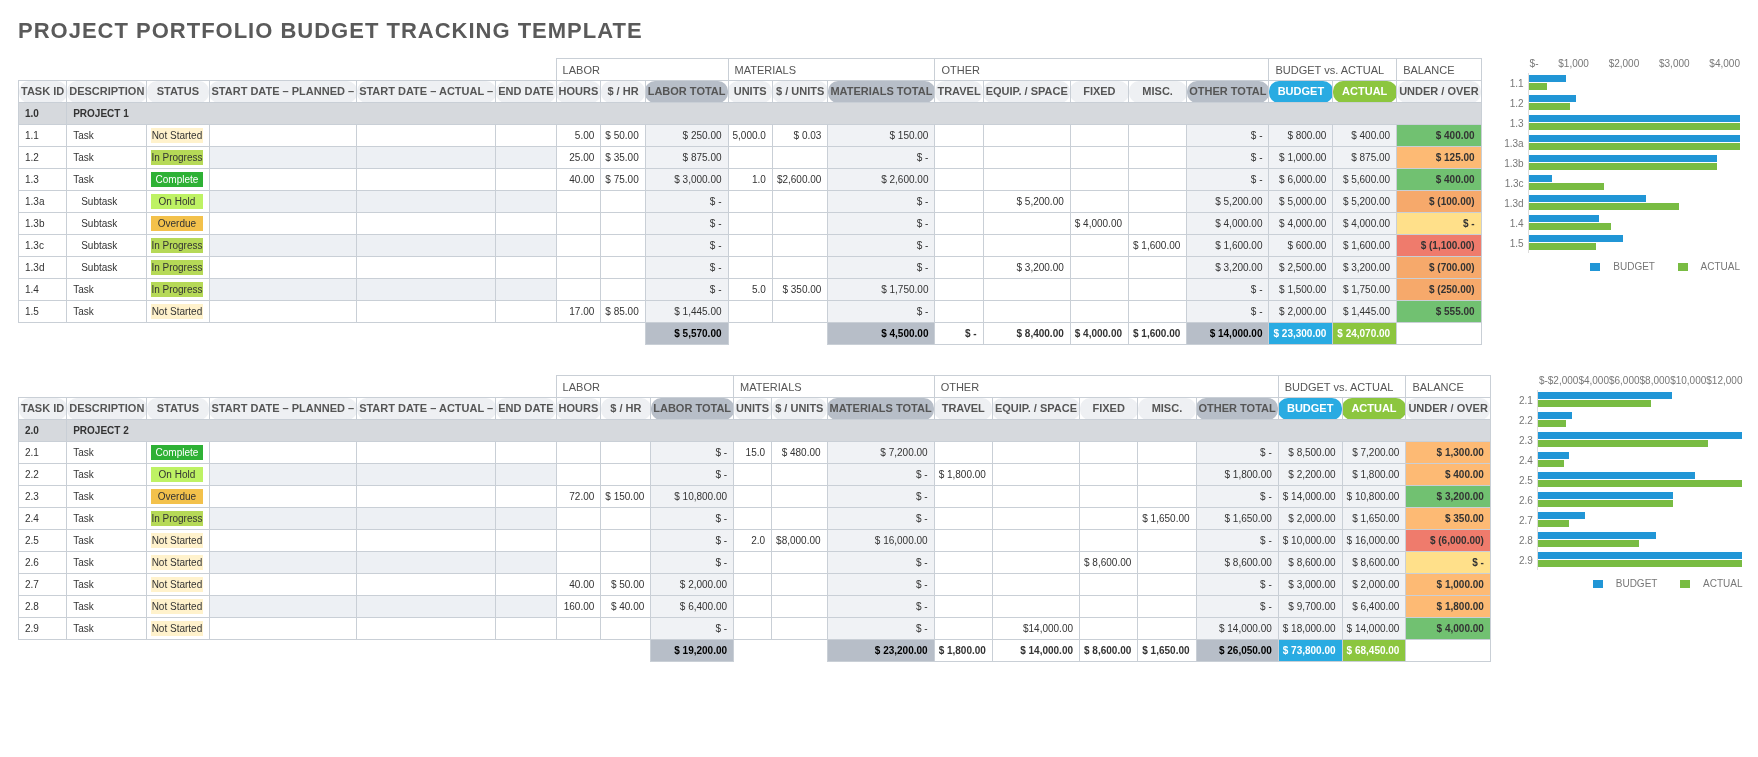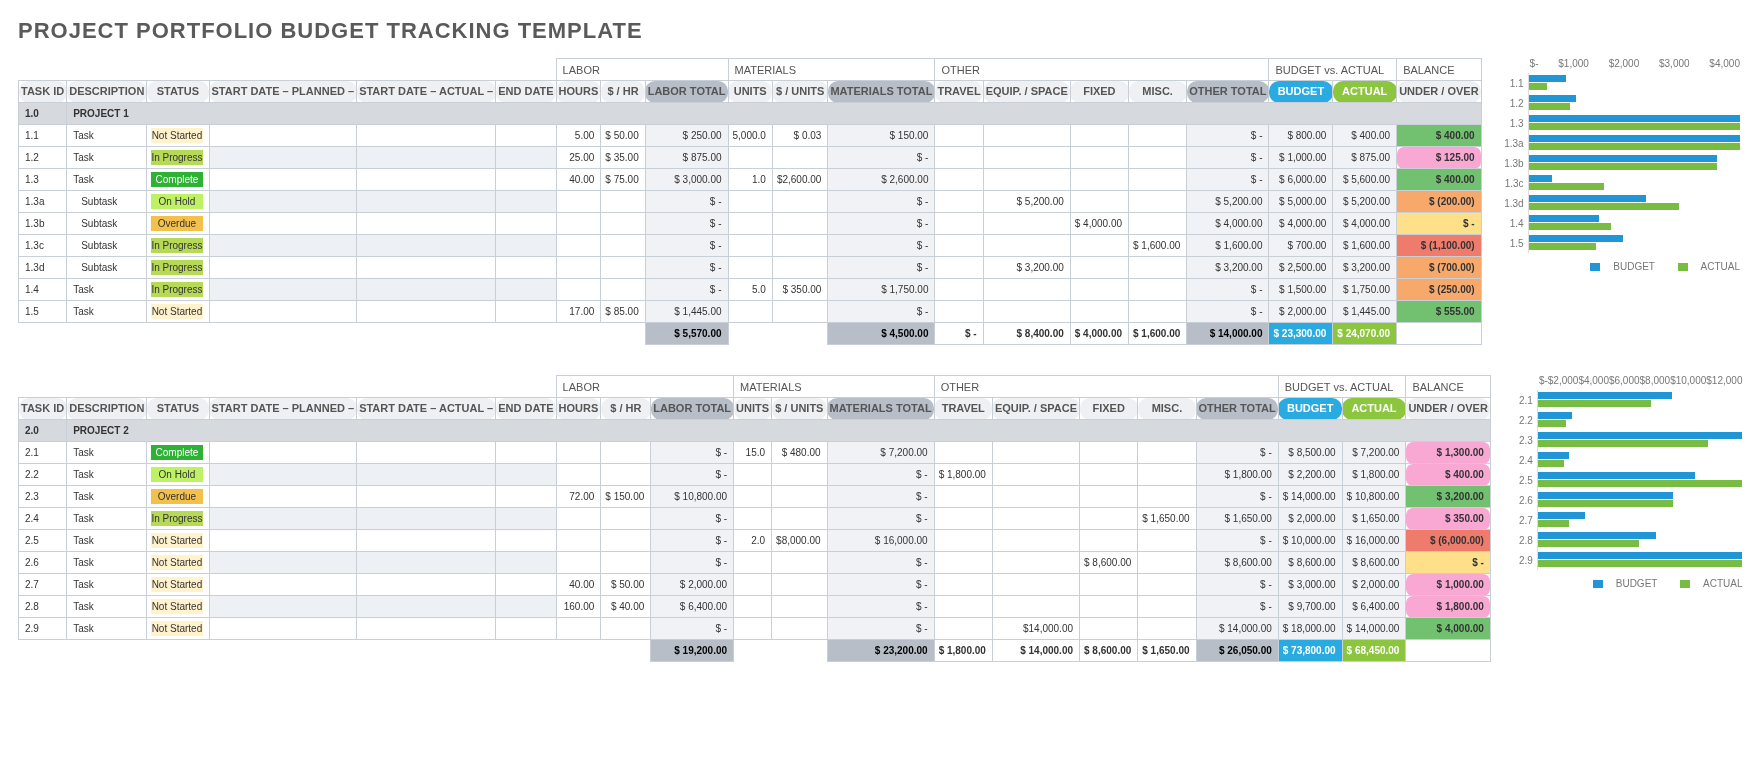--- a/index.html
+++ b/index.html
@@ -69,21 +69,21 @@
   .alt { background: #edf0f4; }
   .sub { padding-left: 14px !important; }
   .tot-col { background: #f0f2f5; }
   .status { display: inline-block; width: 100%; text-align: center; font-size: 10px; padding: 2px 0; }
   .st-not-started { background: #fff2cc; }
   .st-in-progress { background: #b6d957; }
   .st-complete   { background: #2eb135; color: #fff; }
   .st-on-hold    { background: #bef264; }
   .st-overdue    { background: #f3c14b; }
   .bal-pos { background: #71c171; font-weight:700; }
-  .bal-small-pos { background: #f9a8d4; font-weight:700;border-radius:7px; }
+  .bal-small-pos { background: #fdba74; font-weight:700; }
   .bal-zero { background: #ffe08a; font-weight:700; }
   .bal-neg { background: #f6a96b; font-weight:700; }
   .bal-neg-big { background: #ef7b6c; font-weight:700; }
   .bal-sum-pos { background: #2eb135; color:#fff; font-weight:700; }
   .bal-sum-neg { background: #e64b3c; color:#fff; font-weight:700; }
 
   
   .chart { width: 310px; font-size: 10px; color: #777; }
   .chart-axis { display: flex; justify-content: space-between; padding-left: 32px; margin-bottom: 4px; }
   .chart-row { display: flex; align-items: center; height: 20px; }
@@ -242,21 +242,21 @@
       <td></td>
       <td></td>
       <td class="tot-col">$          -</td>
       <td></td>
       <td>$ 5,200.00</td>
       <td></td>
       <td></td>
       <td class="tot-col">$ 5,200.00</td>
       <td class="tot-col">$   5,000.00</td>
       <td class="tot-col">$    5,200.00</td>
-      <td class="bal-neg">$      (200.00)</td>
+      <td class="bal-neg">$      (100.00)</td>
     </tr>
           <tr>
       <td class="l">1.3b</td>
       <td class="l sub">Subtask</td>
       <td class="c"><span class="status st-overdue">Overdue</span></td>
       <td class=""></td>
       <td class=""></td>
       <td class=""></td>
       <td></td>
       <td></td>
@@ -284,21 +284,21 @@
       <td></td>
       <td class="tot-col">$          -</td>
       <td></td>
       <td></td>
       <td class="tot-col">$          -</td>
       <td></td>
       <td></td>
       <td></td>
       <td>$ 1,600.00</td>
       <td class="tot-col">$ 1,600.00</td>
-      <td class="tot-col">$      700.00</td>
+      <td class="tot-col">$      600.00</td>
       <td class="tot-col">$    1,600.00</td>
       <td class="bal-neg-big">$  (1,100.00)</td>
     </tr>
           <tr>
       <td class="l">1.3d</td>
       <td class="l sub">Subtask</td>
       <td class="c"><span class="status st-in-progress">In Progress</span></td>
       <td class=""></td>
       <td class=""></td>
       <td class=""></td>

